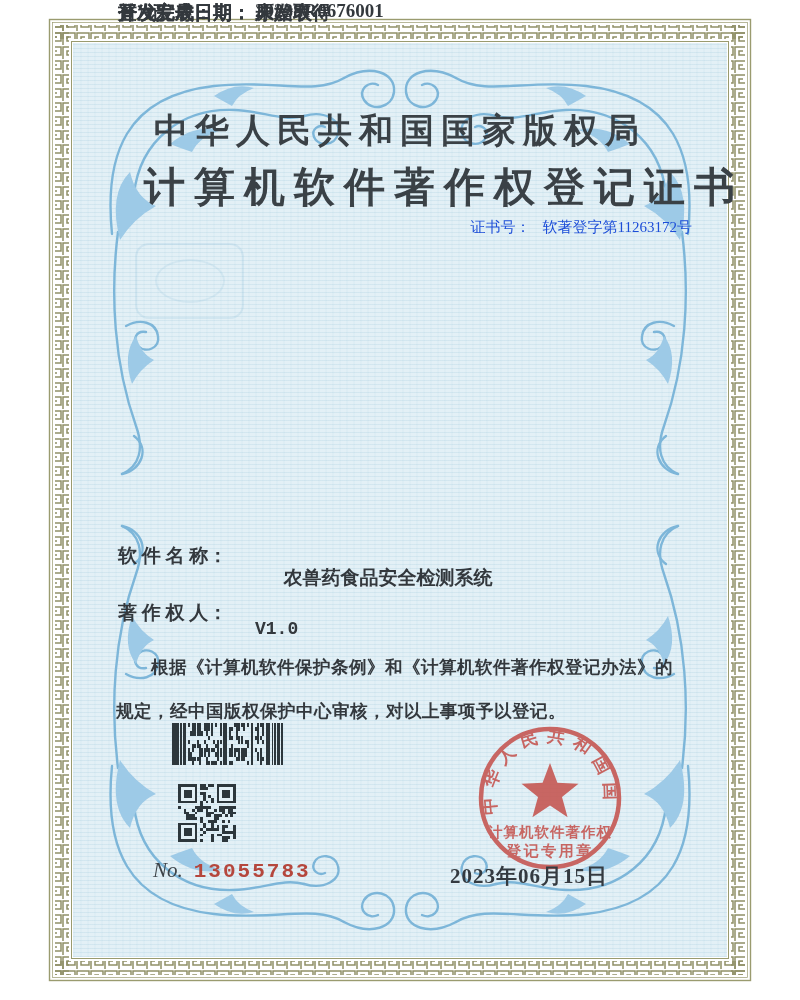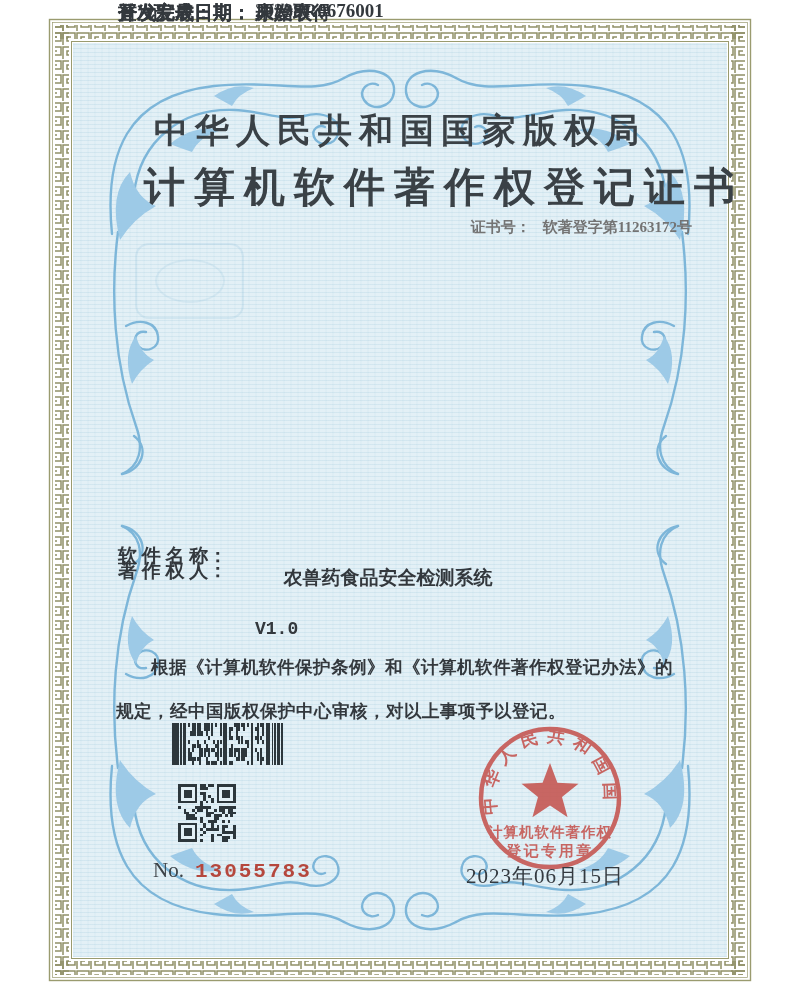--- a/index.html
+++ b/index.html
@@ -8,47 +8,47 @@
   .frame-svg{position:absolute;left:48px;top:18px;width:704px;height:964px;}
   .paper{position:absolute;left:73px;top:43px;width:654px;height:914px;
          background:#e3f0f6;
          background-image:repeating-linear-gradient(0deg, rgba(125,180,205,0.16) 0px, rgba(125,180,205,0.16) 1px, transparent 1px, transparent 4px),
                           repeating-linear-gradient(90deg, rgba(150,200,220,0.07) 0px, rgba(150,200,220,0.07) 2px, transparent 2px, transparent 7px);}
   .ornaments{position:absolute;left:48px;top:18px;width:704px;height:964px;pointer-events:none;}
   .title{position:absolute;left:0;top:108px;width:100%;text-align:center;
          font-size:34px;font-weight:bold;letter-spacing:7px;color:#3a4146;}
   .subtitle{position:absolute;left:0;top:160px;width:100%;text-align:center;
             font-size:41px;font-weight:bold;letter-spacing:9px;color:#3a4146;margin-left:44px;}
-  .certno{position:absolute;right:108px;top:218px;font-size:15px;font-weight:bold;color:#737373;}
+  .certno{position:absolute;right:108px;top:218px;font-size:15px;font-weight:normal;color:#1d4ed8;}
   .certno .lbl{margin-right:12px;}
   .frow{position:absolute;left:118px;display:flex;align-items:flex-start;
         font-size:19px;font-weight:bold;color:#33383d;}
   .frow .flabel{display:inline-block;min-width:137px;white-space:pre;}
   .frow .fval{white-space:pre;}
   .frow:nth-of-type(1){top:250px;}
   .frow:nth-of-type(2){top:326px;}
   .frow:nth-of-type(3){top:412px;}
   .frow:nth-of-type(4){top:456px;}
   .frow:nth-of-type(5){top:500px;}
   .frow:nth-of-type(6){top:543px;}
-  .frow:nth-of-type(7){top:558px;gap:11px;}
+  .frow:nth-of-type(7){top:600px;gap:11px;}
   .v2{display:block;font-family:"Liberation Mono","DejaVu Sans Mono",monospace;font-size:18px;margin-top:6px;}
   .statement{position:absolute;left:116px;top:624px;width:578px;font-size:17.5px;
              font-weight:bold;color:#33383d;line-height:44px;letter-spacing:0.5px;}
   .statement .l1{display:block;text-indent:2em;margin-top:21px;}
   .statement .l2{display:block;}
   .barcode{position:absolute;left:172px;top:723px;width:112px;height:42px;}
   .qrcode{position:absolute;left:178px;top:784px;width:58px;height:58px;}
   .serial{position:absolute;left:153px;top:858px;display:flex;align-items:baseline;gap:11px;}
-  .serial .no{font-size:21px;color:#3d4348;}
+  .serial .no{font-size:21px;color:#3d4348;font-style:italic;}
   .serial .num{font-family:"Liberation Mono","DejaVu Sans Mono",monospace;
                font-size:21px;font-weight:bold;color:#b5473d;letter-spacing:2px;text-align:right;}
   .seal{position:absolute;left:468px;top:717px;width:164px;height:164px;}
-  .dateline{position:absolute;left:462px;top:862px;width:166px;text-align:center;
-            font-size:21px;font-weight:normal;color:#343a40;letter-spacing:1px;}
+  .dateline{position:absolute;left:446px;top:862px;width:166px;text-align:center;
+            font-size:21px;font-weight:bold;color:#343a40;letter-spacing:1px;}
   .watermark{position:absolute;left:135px;top:243px;width:105px;height:72px;
              border:2px solid rgba(140,190,215,0.35);border-radius:14px;opacity:0.6;}
   .watermark::after{content:"";position:absolute;left:18px;top:14px;width:66px;height:40px;
              border:2px solid rgba(140,190,215,0.30);border-radius:50%;}
 </style>
 </head>
 <body>
 
 <div class="page">
 

